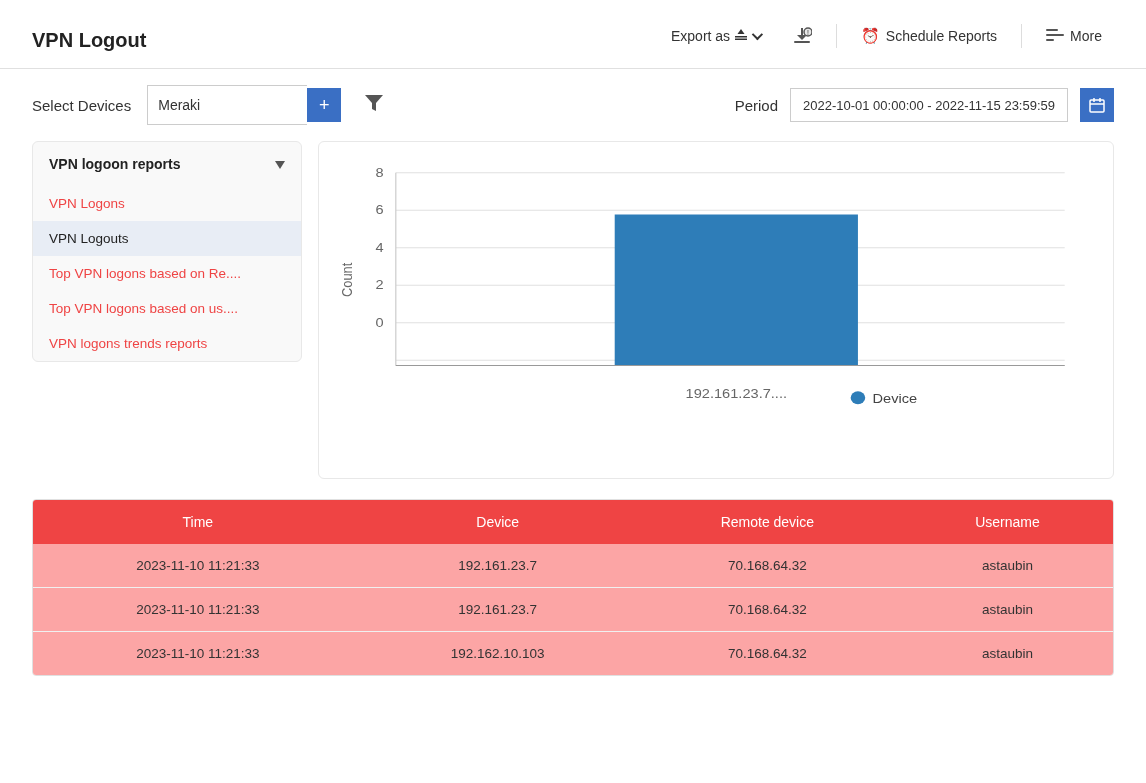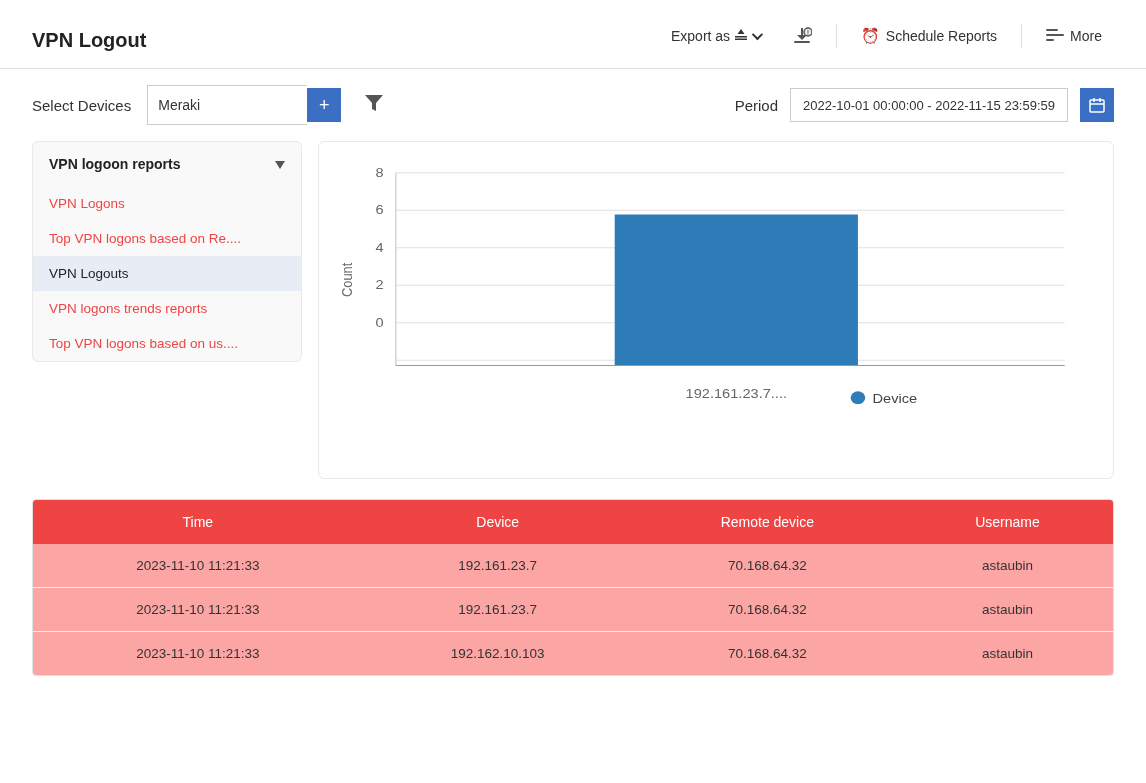--- a/index.html
+++ b/index.html
@@ -313,31 +313,31 @@
         <span>VPN logoon reports</span>
         <span>
           <svg width="10" height="8" viewBox="0 0 10 8" fill="none">
             <polygon points="0,0 10,0 5,8" fill="#555"></polygon>
           </svg>
         </span>
       </div>
       <div class="sidebar-item">
         <span>VPN Logons</span>
       </div>
+      <div class="sidebar-item active">
+        <span>VPN Logouts</span>
+      </div>
       <div class="sidebar-item">
         <span>Top VPN logons based on Re....</span>
       </div>
-      <div class="sidebar-item active">
-        <span>VPN Logouts</span>
+      <div class="sidebar-item">
+        <span>Top VPN logons based on us....</span>
       </div>
       <div class="sidebar-item">
         <span>VPN logons trends reports</span>
-      </div>
-      <div class="sidebar-item">
-        <span>Top VPN logons based on us....</span>
       </div>
     </div>
 
     <div class="chart-area">
       <div class="chart-svg-container">
         <svg width="100%" height="100%" viewBox="0 0 620 280" preserveAspectRatio="none">
 
           <line x1="50" y1="10" x2="600" y2="10" stroke="#e0e0e0" stroke-width="1"></line>
           <line x1="50" y1="45" x2="600" y2="45" stroke="#e0e0e0" stroke-width="1"></line>
           <line x1="50" y1="80" x2="600" y2="80" stroke="#e0e0e0" stroke-width="1"></line>

